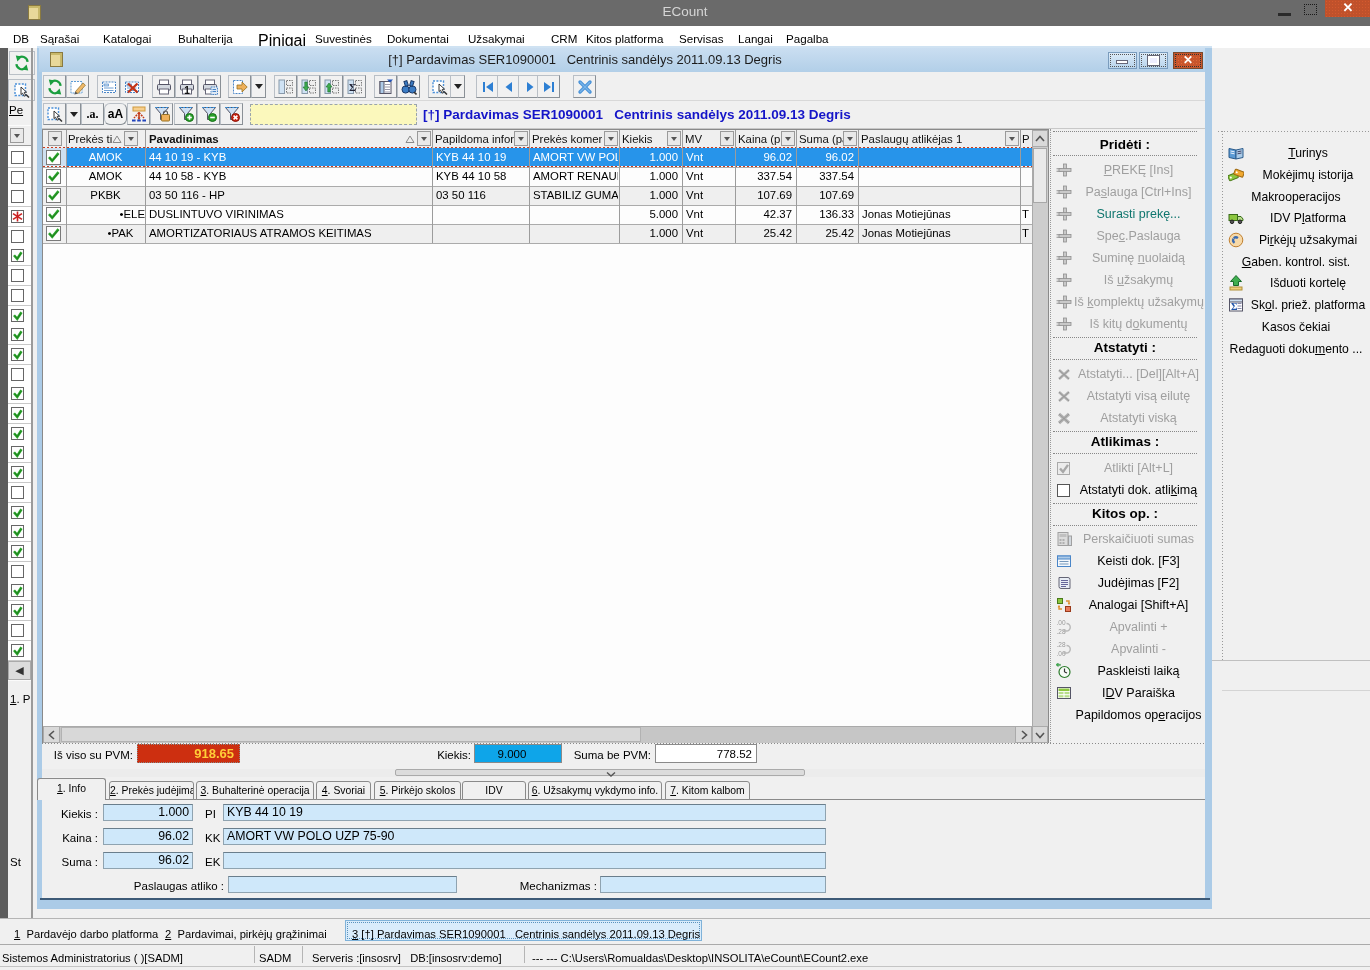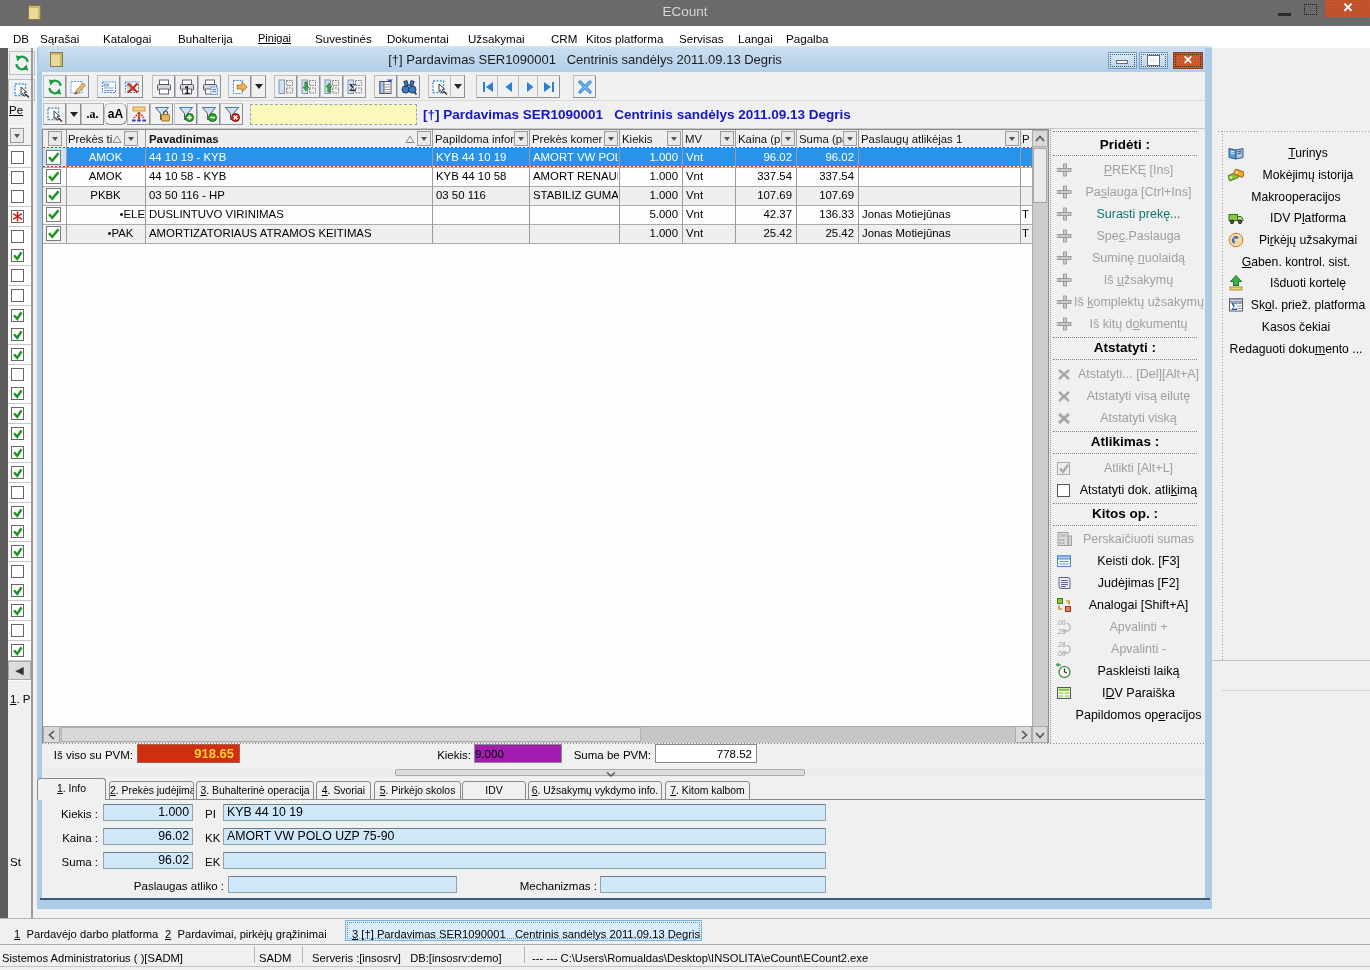--- a/index.html
+++ b/index.html
@@ -25,21 +25,21 @@
 <div style="position:absolute;left:0;top:4px;width:1370px;text-align:center;color:#d5d5d5;font-size:13.5px;">ECount</div>
 <div style="position:absolute;left:1278px;top:13px;width:13px;height:3px;background:#2a2a2a;"></div>
 <div style="position:absolute;left:1304px;top:4px;width:13px;height:11px;border:1.5px dotted #1a1a1a;"></div>
 <div style="position:absolute;left:1325px;top:0;width:45px;height:17px;background:#c0512b;background-image:radial-gradient(#d55a2e 28%,transparent 30%);background-size:3px 3px;"></div>
 <div style="position:absolute;left:1339px;top:-1px;width:18px;height:18px;color:#fff;font-size:13px;font-weight:bold;text-align:center;line-height:18px;">✕</div>
 <div style="position:absolute;left:0;top:26px;width:1370px;height:22px;background:#ffffff;"></div>
 <div style="position:absolute;left:13px;top:32px;font-size:11.6px;color:#000;">DB</div>
 <div style="position:absolute;left:40px;top:32px;font-size:11.6px;color:#000;">Sąrašai</div>
 <div style="position:absolute;left:103px;top:32px;font-size:11.6px;color:#000;">Katalogai</div>
 <div style="position:absolute;left:178px;top:32px;font-size:11.6px;color:#000;">Buhalterija</div>
-<div style="position:absolute;left:258px;top:32px;font-size:11px;color:#000;text-decoration:underline;">Pinigai</div>
+<div style="position:absolute;left:258px;top:32px;font-size:16px;color:#000;text-decoration:underline;">Pinigai</div>
 <div style="position:absolute;left:315px;top:32px;font-size:11.6px;color:#000;">Suvestinės</div>
 <div style="position:absolute;left:387px;top:32px;font-size:11.6px;color:#000;">Dokumentai</div>
 <div style="position:absolute;left:468px;top:32px;font-size:11.6px;color:#000;">Užsakymai</div>
 <div style="position:absolute;left:551px;top:32px;font-size:11.6px;color:#000;">CRM</div>
 <div style="position:absolute;left:586px;top:32px;font-size:11.6px;color:#000;">Kitos platforma</div>
 <div style="position:absolute;left:679px;top:32px;font-size:11.6px;color:#000;">Servisas</div>
 <div style="position:absolute;left:738px;top:32px;font-size:11.6px;color:#000;">Langai</div>
 <div style="position:absolute;left:786px;top:32px;font-size:11.6px;color:#000;">Pagalba</div>
 <div style="position:absolute;left:0;top:48px;width:1370px;height:870px;background:#f0f0f0;"></div>
 <div style="position:absolute;left:0;top:48px;width:8px;height:871px;background:#5c5c5c;"></div>
@@ -754,21 +754,21 @@
       <rect x="8.5" y="7" width="5" height="2.2" fill="#b7dd8a"></rect>
       <rect x="2.5" y="10.2" width="5" height="2.2" fill="#b7dd8a"></rect>
       <rect x="8.5" y="10.2" width="5" height="2.2" fill="#b7dd8a"></rect>
     </svg></div>
 <div class="at" style="top:685px;color:#000;">I<u>D</u>V Paraiška</div>
 <div class="at" style="top:707px;color:#000;">Papildomos op<u>e</u>racijos</div>
 <div style="position:absolute;left:42px;top:743px;width:1163px;height:1px;background:repeating-linear-gradient(90deg,#8a8a8a 0 1px,#f0f0f0 1px 3px);"></div>
 <div class="lbl" style="left:20px;top:747px;width:113px;text-align:right;font-size:11.5px;">Iš viso su PVM:</div>
 <div style="position:absolute;left:137px;top:744px;width:103px;height:19px;background:#cd2f10;border:1px dotted #8a8a8a;color:#ffce38;font-weight:bold;font-size:13px;text-align:right;line-height:18px;padding-right:5px;">918.65</div>
 <div class="lbl" style="left:411px;top:747px;width:60px;text-align:right;font-size:11.5px;">Kiekis:</div>
-<div style="position:absolute;left:474px;top:744px;width:88px;height:19px;background:#a21caf;border:1px solid #8a8a8a;text-align:left;line-height:18px;padding-right:12px;font-size:11.5px;">9.000</div>
+<div style="position:absolute;left:474px;top:744px;width:88px;height:19px;background:#0ea5e9;border:1px solid #8a8a8a;text-align:center;line-height:18px;padding-right:12px;font-size:11.5px;">9.000</div>
 <div class="lbl" style="left:560px;top:747px;width:91px;text-align:right;font-size:11.5px;">Suma be PVM:</div>
 <div style="position:absolute;left:655px;top:744px;width:102px;height:19px;background:#fff;border:1px solid #8a8a8a;text-align:right;line-height:18px;padding-right:4px;font-size:11.5px;">778.52</div>
 <div style="position:absolute;left:42px;top:769px;width:1163px;height:8px;background:#ececec;"></div>
 <div style="position:absolute;left:395px;top:769px;width:410px;height:7px;background:#dcdcdc;border:1px solid #aaa;border-radius:2px;"></div>
 <div style="position:absolute;left:606px;top:767px;width:10px;height:8px;"><svg width="10" height="8" viewBox="0 0 10 8">
       <polyline points="1,2.5 5,6 9,2.5" fill="none" stroke="#555" stroke-width="1.4"></polyline>
     </svg></div>
 <div style="position:absolute;left:42px;top:799px;width:1163px;height:1px;background:#8a8a8a;"></div>
 <div style="position:absolute;left:37px;top:778px;width:69px;height:22px;background:#f0f0f0;border:1px solid #8a8a8a;border-bottom:none;border-radius:3px 3px 0 0;text-align:center;line-height:20px;font-size:10.4px;z-index:3;white-space:nowrap;overflow:hidden;"><u>1</u>. Info</div>
 <div style="position:absolute;left:109px;top:781px;width:85px;height:19px;background:#f0f0f0;border:1px solid #8a8a8a;border-radius:3px 3px 0 0;text-align:center;line-height:17px;font-size:10.4px;white-space:nowrap;overflow:hidden;"><u>2</u>. Prekės judėjimas</div>

